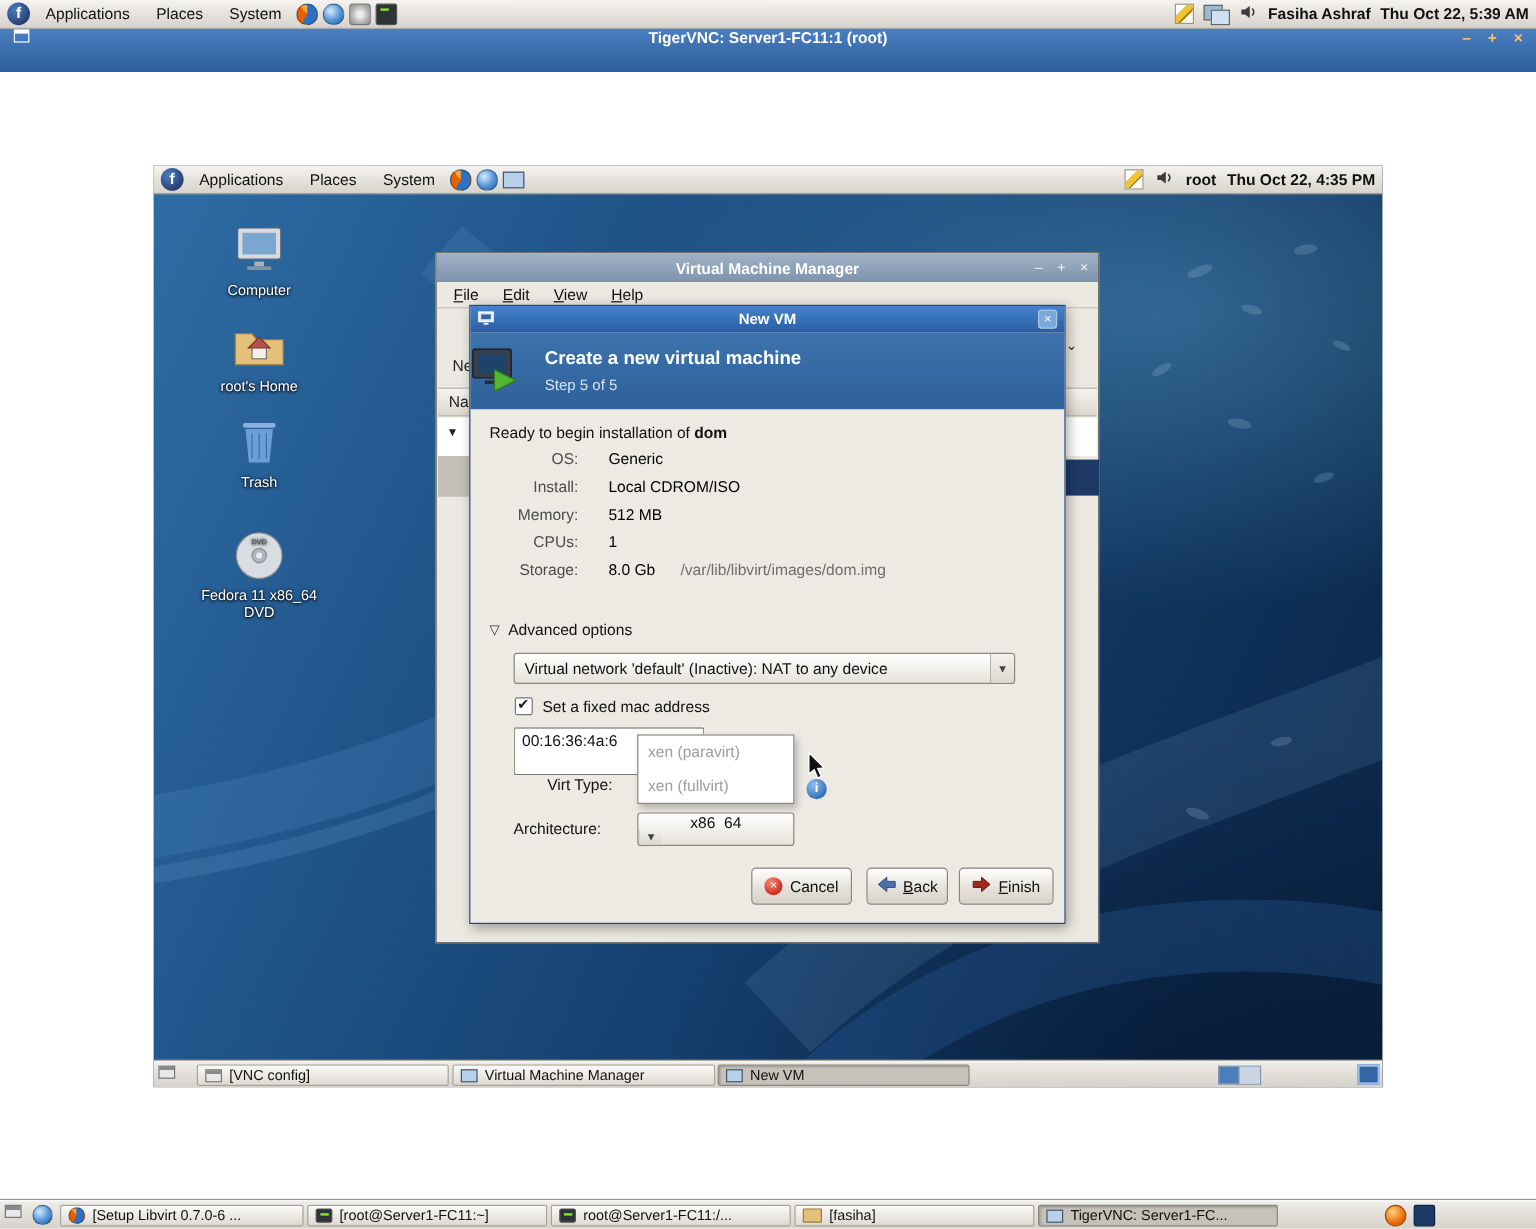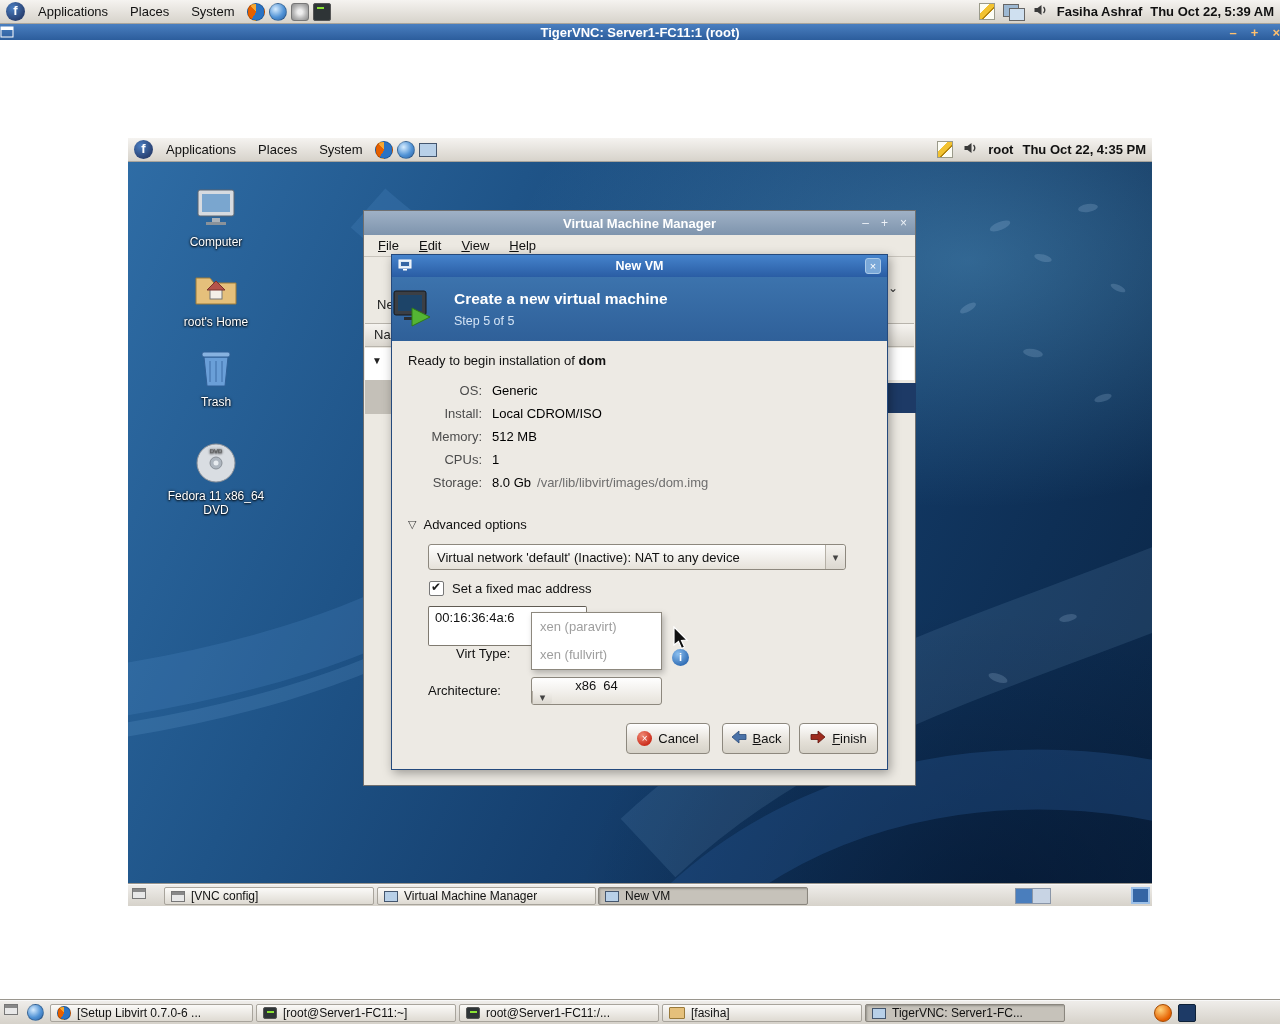--- a/index.html
+++ b/index.html
@@ -31,22 +31,22 @@
   .monitors-ic::after  { content:""; position:absolute; left:6px; top:4px; width:14px; height:11px; border:1px solid #666; background:#cfe0f0; }
   .mini-mon { width:14px; height:11px; border:1px solid #44566e; background:#b8d0e8; display:inline-block; flex:none; }
   .mini-win { width:14px; height:11px; border:1px solid #777; background:linear-gradient(#888 0 3px,#e8e8e8 3px); display:inline-block; flex:none; }
   .folder-ic { width:16px; height:12px; background:#e5c07b; border:1px solid #9a7a3a; border-radius:1px; flex:none; }
 
   
   #host-panel { top:0; z-index:40; }
   #host-panel .right { margin-left:auto; display:flex; align-items:center; gap:8px; }
 
   
-  #vnc-titlebar { position:absolute; top:24px; left:0; right:0; height:16px; z-index:40;
-    background:linear-gradient(#4a7fc0,#2c5d9c); color:#fff; display:flex; align-items:center; padding:0 0; }
+  #vnc-titlebar { position:absolute; top:24px; left:0; right:0; height:36px; z-index:40;
+    background:linear-gradient(#4a7fc0,#2c5d9c); color:#fff; display:flex; padding:0 11px; }
   #vnc-titlebar .title { position:absolute; left:0; right:0; text-align:center; font-weight:bold; }
   #vnc-titlebar .controls { margin-left:auto; display:flex; gap:14px; z-index:1; }
   #vnc-titlebar .controls span { color:#ffc06e; font-weight:bold; font-size:13px; cursor:default; }
   .vnc-mini-ic { width:14px; height:12px; flex:none; }
 
   #vnc-content { position:absolute; top:48px; left:0; right:0; height:952px; background:#fff; }
 
   
   #remote { position:absolute; left:128px; top:90px; width:1024px; height:768px; overflow:hidden;
     background:
@@ -90,21 +90,21 @@
   #nvm-title .t { position:absolute; left:0; right:0; text-align:center; color:#fff; font-weight:bold; font-size:12.5px; }
   #nvm-close { margin-left:auto; width:16px; height:16px; border-radius:3px; background:#7aa8d8; border:1px solid #a9c9e8;
     color:#fff; font-size:11px; line-height:14px; text-align:center; z-index:1; }
   #nvm-header { height:64px; background:linear-gradient(#3c73ad,#2f6099); display:flex; align-items:center; gap:22px; }
   #nvm-header .hh { color:#fff; font-weight:bold; font-size:15.5px; }
   #nvm-header .hs { color:#d4e4f6; font-size:12.5px; margin-top:6px; }
   #nvm-body { position:absolute; top:86px; left:0; right:0; bottom:0; }
 
   .ready { position:absolute; left:16px; top:12px; }
   .summary { position:absolute; left:16px; top:34px; }
-  .srow { display:flex; height:23px; align-items:flex-end; }
+  .srow { display:flex; height:23px; align-items:flex-start;gap:15px; }
   .slabel { width:74px; text-align:right; color:#4c4c4c; }
   .sval { margin-left:10px; color:#000; }
   .spath { margin-left:6px; font-size:13px; color:#6e6e6e; }
 
   .advanced { position:absolute; left:16px; top:176px; display:flex; align-items:center; gap:7px; }
   .exp { font-size:11px; color:#333; }
 
   .combo { position:absolute; display:flex; align-items:center; background:linear-gradient(#ffffff,#e6e2da);
     border:1px solid #8d887e; border-radius:3px; height:26px; }
   .combo .ct { flex:1; padding:0 8px; white-space:nowrap; overflow:hidden; }

